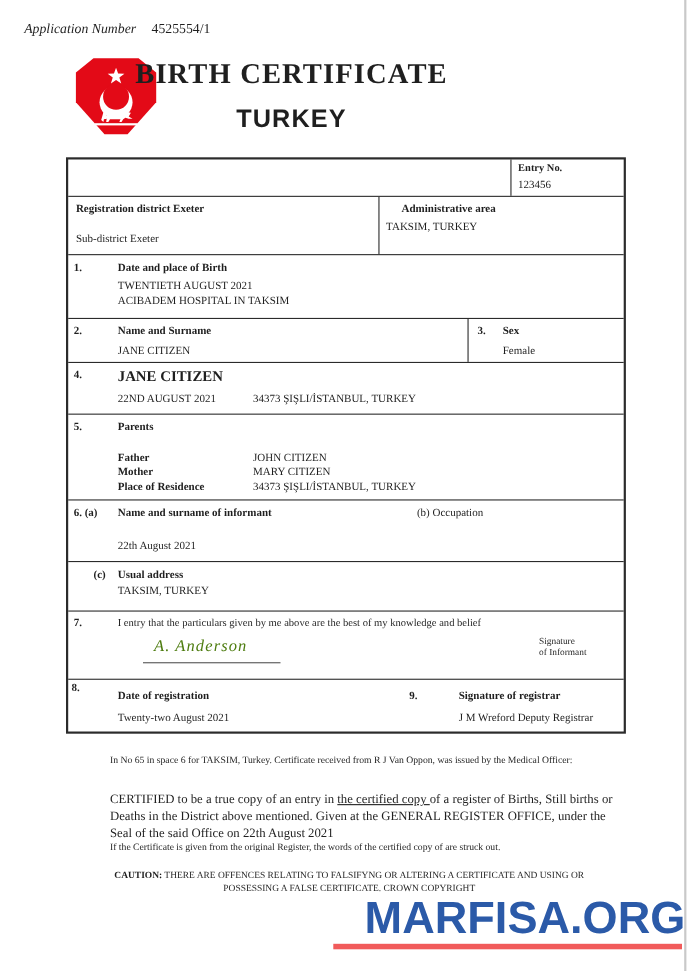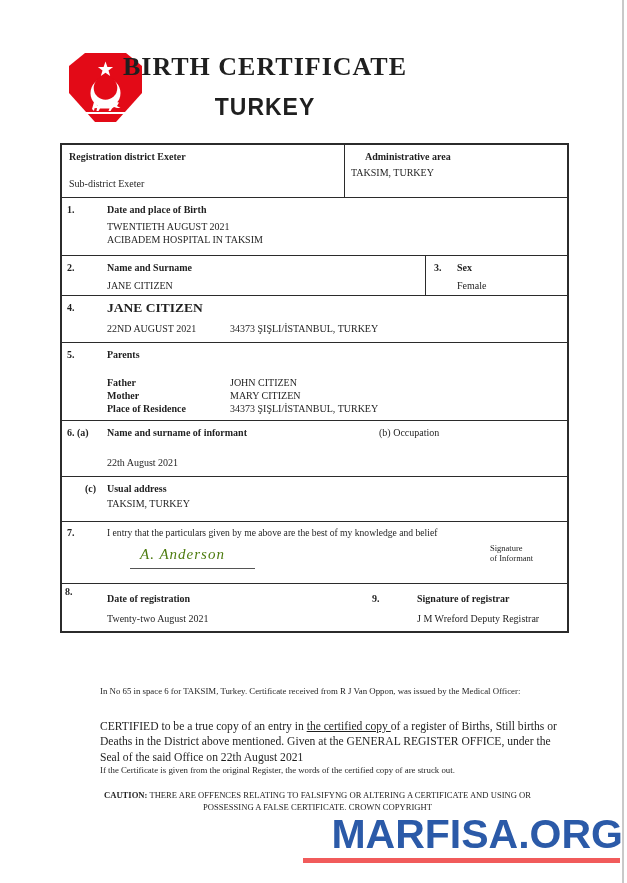--- a/index.html
+++ b/index.html
@@ -40,37 +40,46 @@
   .watermark{position:absolute;left:303px;top:812px;width:320px;text-align:right;
       font-family:"Liberation Sans", sans-serif;font-size:41px;font-weight:bold;letter-spacing:0px;line-height:1.1;}
   .watermark-bar{position:absolute;left:303px;top:858px;width:317px;height:5px;}
 </style>
 </head>
 <body>
 
 <div class="page">
   <div class="page-edge"></div>
 
+  <div class="app-number">
+    <span class="lbl">Application Number</span><span>4525554/1</span>
+  </div>
 
   <div class="emblem">
     <svg width="75" height="74" viewBox="0 0 75 74" xmlns="http://www.w3.org/2000/svg">
       <path d="M17,1 L58,1 L74,14 L74,41 L48,70 L27,70 L1,41 L1,14 Z" fill="#e30a17"></path>
       <path d="M37.5,9.5 L39.4,14.9 L45.1,15.0 L40.5,18.5 L42.2,24.0 L37.5,20.7 L32.8,24.0 L34.5,18.5 L29.9,15.0 L35.6,14.9 Z" fill="#ffffff"></path>
       <circle cx="37.5" cy="41" r="15" fill="#ffffff"></circle>
       <circle cx="37.5" cy="36" r="11.8" fill="#e30a17"></circle>
       <path d="M24,57 L26,50 L28,50 L29,53.5 L43,53 L46,49.5 L51,50.5 L49,54 L52.5,56 L49,56 L46,55 L44,56.5 L42.5,59 L40.5,59 L41.5,56.5 L32,56.5 L30.5,59 L28.5,59 L29,56 L26.5,56.3 L26,59 Z" fill="#ffffff"></path>
       <rect x="18" y="60" width="39" height="2" fill="#ffffff"></rect>
     </svg>
   </div>
 
   <div class="title">BIRTH CERTIFICATE</div>
   <div class="subtitle">TURKEY</div>
 
   <div class="cert-table">
 
+    <div class="row" style="height:34px;">
+      <div class="cell-entry">
+        <div class="abs b" style="left:6px;top:3px;font-size:9.5px;">Entry No.</div>
+        <div class="abs" style="left:6px;top:18px;">123456</div>
+      </div>
+    </div>
 
     <div class="row" style="height:53px;">
       <div class="vline" style="left:282px;"></div>
       <div class="abs b" style="left:7px;top:6px;">Registration district Exeter</div>
       <div class="abs" style="left:7px;top:33px;">Sub-district Exeter</div>
       <div class="abs b" style="left:303px;top:6px;">Administrative area</div>
       <div class="abs" style="left:289px;top:22px;">TAKSIM, TURKEY</div>
     </div>
 
     <div class="row" style="height:58px;">

